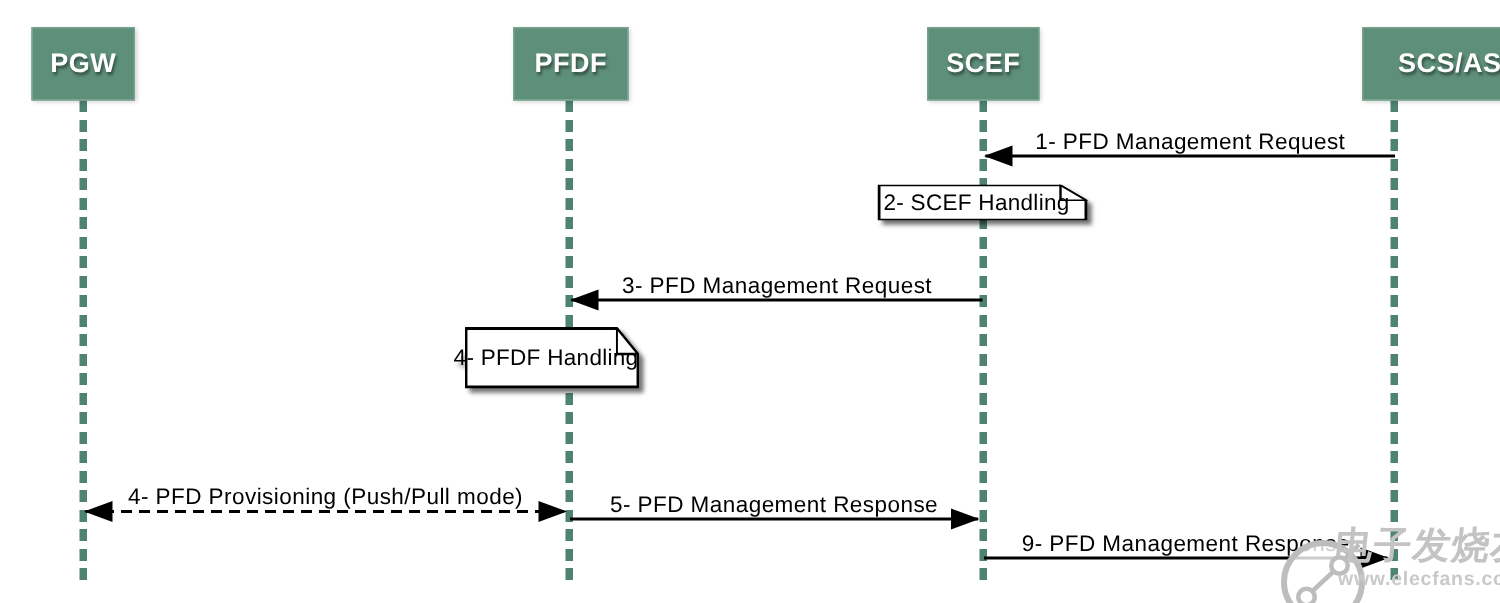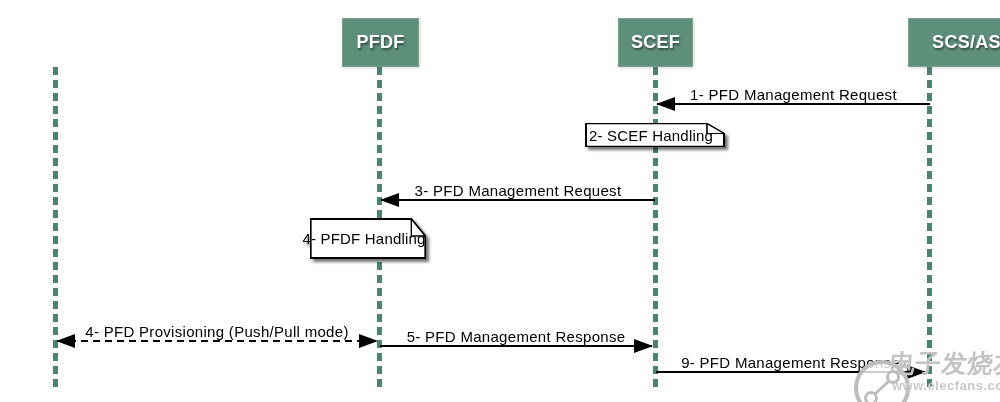--- a/index.html
+++ b/index.html
@@ -73,20 +73,23 @@
 </head>
 <body>
 
 <div class="stage">
 
   <div class="lifeline" style="left:53px;"></div>
   <div class="lifeline" style="left:377px;"></div>
   <div class="lifeline" style="left:653px;"></div>
   <div class="lifeline" style="left:927px;"></div>
 
+  <div class="actor" style="left:21px;  width:69px;">
+    <span>PGW</span>
+  </div>
   <div class="actor" style="left:618px; width:75px;">
     <span>SCEF</span>
   </div>
   <div class="actor" style="left:342px; width:77px;">
     <span>PFDF</span>
   </div>
   <div class="actor" style="left:908px; width:117px;text-align:center;">
     <span>SCS/AS</span>
   </div>
 

